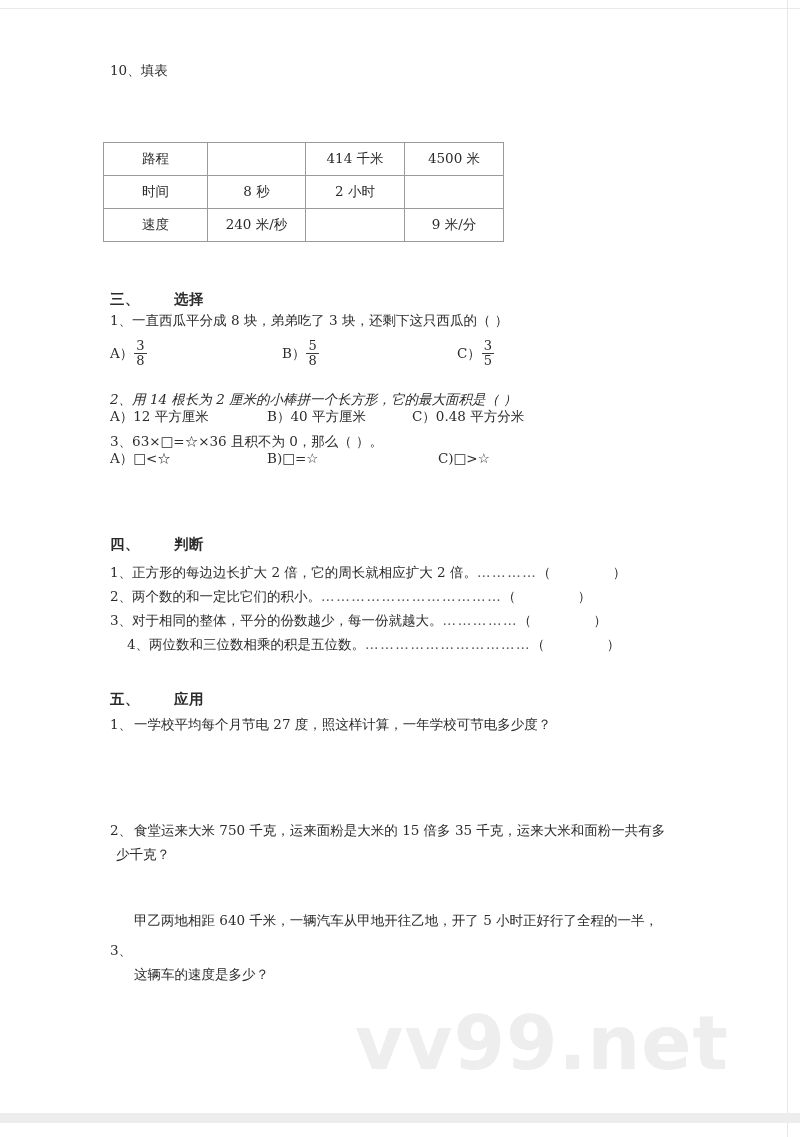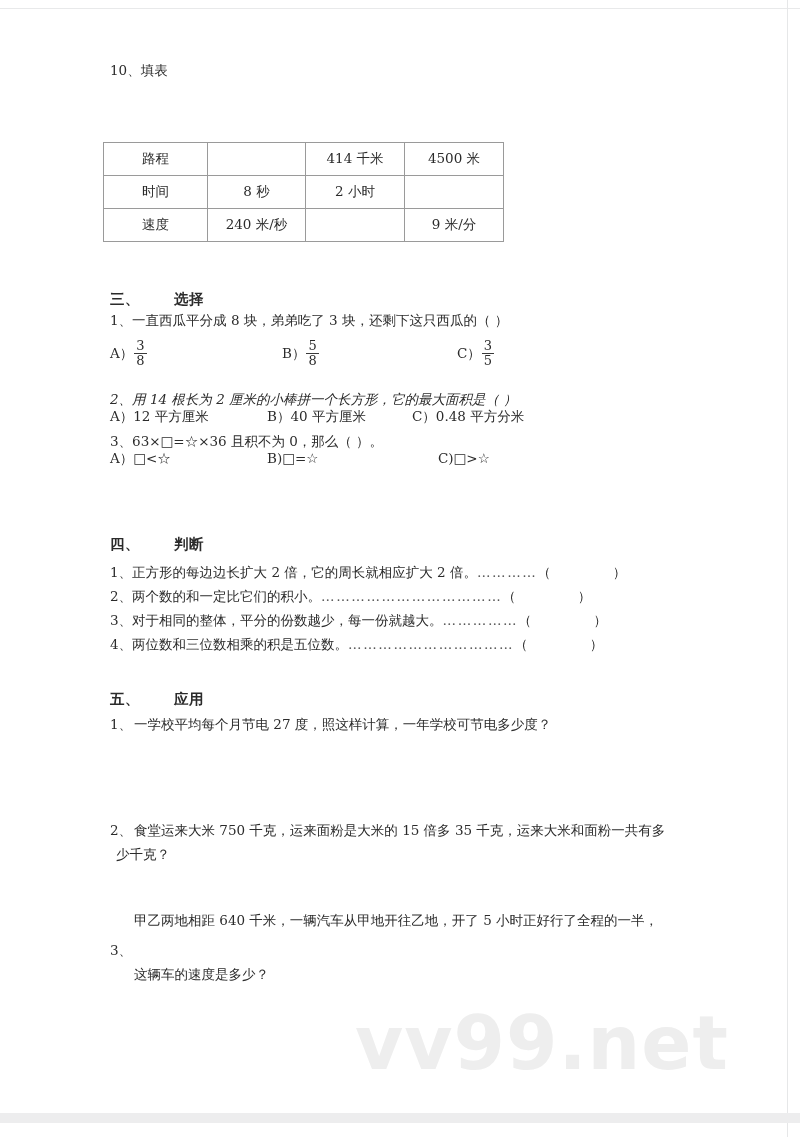--- a/index.html
+++ b/index.html
@@ -198,21 +198,21 @@
   </div>
 
   <div class="blk" style="left:110px; top:584px;">
     <span>2、两个数的和一定比它们的积小。</span><span class="leader">………………………………</span><span class="paren-open">（</span><span class="paren-space"></span><span>）</span>
   </div>
 
   <div class="blk" style="left:110px; top:608px;">
     <span>3、对于相同的整体，平分的份数越少，每一份就越大。</span><span class="leader">……………</span><span class="paren-open">（</span><span class="paren-space"></span><span>）</span>
   </div>
 
-  <div class="blk" style="left:110px; top:632px;text-align:right;">
+  <div class="blk" style="left:127px; top:632px;text-align:right;">
     <span>4、两位数和三位数相乘的积是五位数。</span><span class="leader">……………………………</span><span class="paren-open">（</span><span class="paren-space"></span><span>）</span>
   </div>
 
   <div class="sec-head" style="left:110px; top:690px;">
     <span>五、</span><span class="gap"></span><span>应用</span>
   </div>
 
   <div class="blk" style="left:110px; top:712px;">1、</div>
   <div class="blk wrapline" style="left:134px; top:712px;">一学校平均每个月节电 27 度，照这样计算，一年学校可节电多少度？</div>
 

